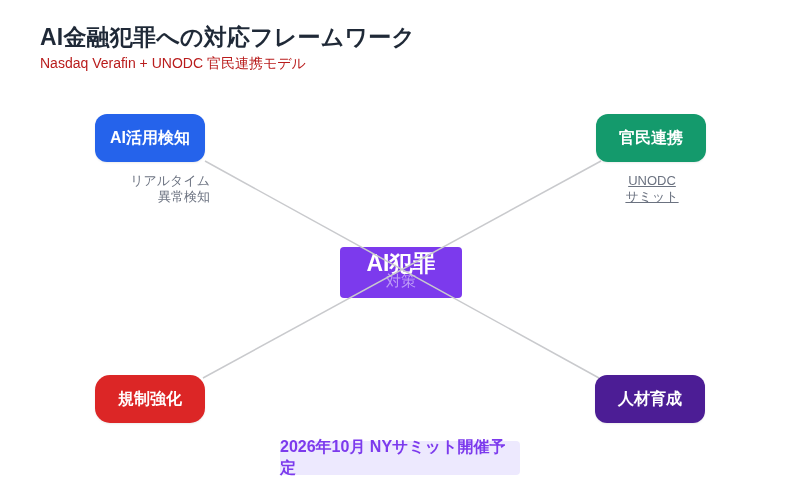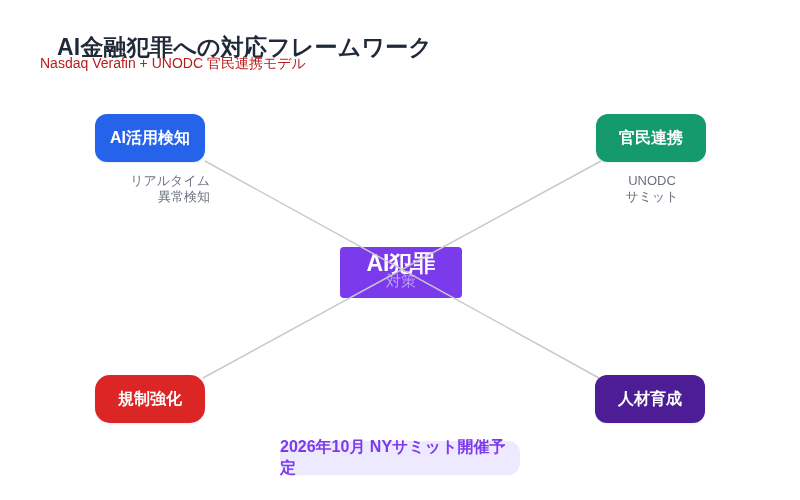--- a/index.html
+++ b/index.html
@@ -5,22 +5,22 @@
   * { margin: 0; padding: 0; box-sizing: border-box; }
   html, body { background: #ffffff; }
   body {
     font-family: "Liberation Sans", "DejaVu Sans", sans-serif;
     width: 800px; height: 500px; overflow: hidden;
   }
   .canvas {
     position: relative; width: 800px; height: 500px; background: #ffffff;
   }
   .title {
-    position: absolute; left: 40px; top: 32px;
-    font-size: 23px; font-weight: bold; color: #1f2937; letter-spacing: 0.2px; margin-left: 17px;
+    position: absolute; left: 40px; top: 22px;
+    font-size: 23px; font-weight: bold; color: #1f2937; letter-spacing: 0.2px;
   }
   .subtitle {
     position: absolute; left: 40px; top: 55px;
     font-size: 14px; color: #b91c1c;
   }
   svg.links { position: absolute; left: 0; top: 0; z-index: 2; }
   .node {
     position: absolute; width: 110px; height: 48px; border-radius: 12px;
     display: flex; align-items: center; justify-content: center;
     color: #ffffff; font-size: 16px; font-weight: bold; z-index: 3;
@@ -29,34 +29,34 @@
   .node-tl { left: 95px;  top: 114px; }
   .node-tr { left: 596px; top: 114px; }
   .node-bl { left: 95px;  top: 375px; }
   .node-br { left: 595px; top: 375px; }
   .caption {
     position: absolute; width: 120px; text-align: center;
     font-size: 13px; line-height: 1.25; color: #6b7280; z-index: 1;
     white-space: pre-line;
   }
   .cap-tl { left: 90px;  top: 173px; text-align: right; }
-  .cap-tr { left: 592px; top: 173px; }
+  .cap-tr { left: 592px; top: 173px; text-decoration: underline; }
   .cap-bl { left: 90px;  top: 434px; }
   .cap-br { left: 590px; top: 434px; }
   .center-node {
     position: absolute; left: 340px; top: 247px; width: 122px; height: 51px;
     border-radius: 4px; z-index: 1;
     display: flex; flex-direction: column; align-items: center; justify-content: center;
     color: #ffffff;
   }
   .center-label { font-size: 23px; font-weight: bold; line-height: 1; margin-top: -2px; }
   .center-sublabel { font-size: 15px; color: rgba(255,255,255,0.5); margin-top: -3px; }
   .footer-badge {
     position: absolute; left: 280px; top: 441px; width: 240px; height: 34px;
-    border-radius: 12px; z-index: 3;
+    border-radius: 4px; z-index: 3;
     display: flex; align-items: center; justify-content: center;
     font-size: 16px; font-weight: bold;
   }
 </style>
 </head>
 <body>
 
 <div class="canvas">
 
   <div class="title">AI金融犯罪への対応フレームワーク</div>

